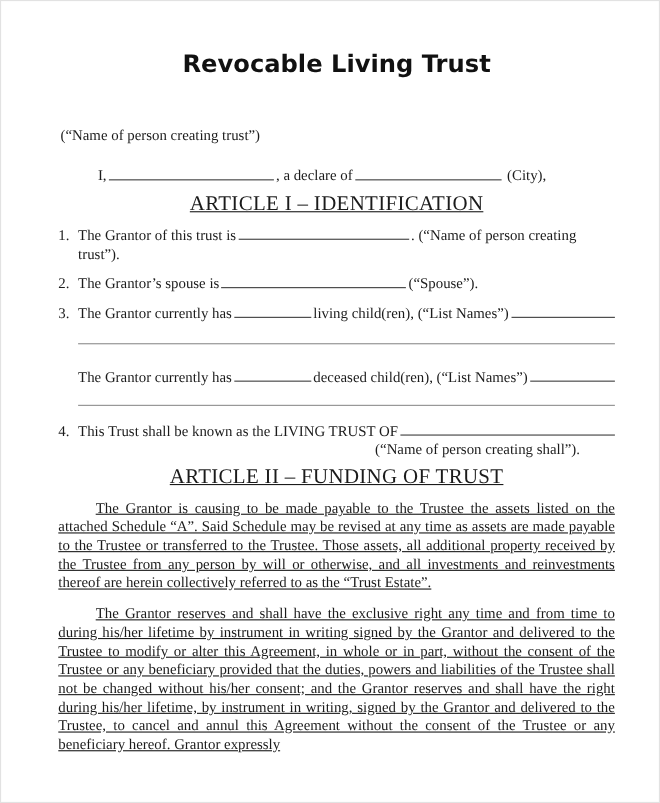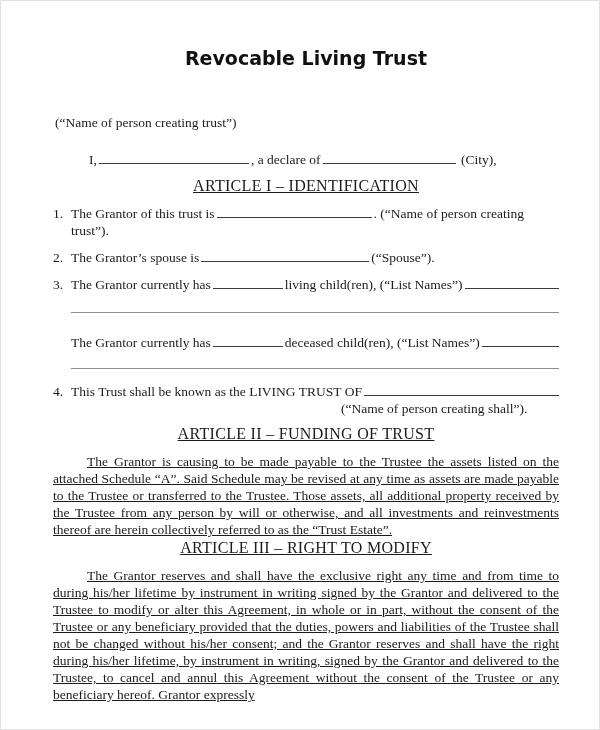--- a/index.html
+++ b/index.html
@@ -16,27 +16,27 @@
     font-size: 13.5px;
     color: #1b1b1b;
     line-height: 17px;
   }
 
   .title {
     margin-top: 46px;
     text-align: center;
     font-family: "DejaVu Sans", sans-serif;
     font-weight: 700;
-    font-size: 19px;
+    font-size: 22px;
     line-height: 23px;
     color: #111;
   }
 
   h2.article {
-    font-size: 16px;
+    font-size: 19px;
     font-weight: 400;
     text-align: center;
     text-decoration: underline;
     line-height: 17px;
     letter-spacing: 0.3px;
   }
 
   
   .blank {
     display: inline-block;
@@ -143,17 +143,16 @@
         <span class="nowrap">This Trust shall be known as the LIVING TRUST OF</span>
         <span class="blank fill"></span>
       </span>
   </div>
   <div class="item4-caption">(“Name of person creating shall”).</div>
 
   <h2 class="article art2-heading">ARTICLE II – FUNDING OF TRUST</h2>
 
   <p class="body-para"><span class="firstline-indent"></span><span>The Grantor is causing to be made payable to the Trustee the assets listed on the attached Schedule “A”.  Said Schedule may be revised at any time as assets are made payable to the Trustee or transferred to the Trustee.  Those assets, all additional property received by the Trustee from any person by will or otherwise, and all investments and reinvestments thereof are herein collectively referred to as the “Trust Estate”.</span></p>
 
-  <h2 class="article art3-heading">ARTICLE III – RIGHT TO MODIFY</h2>
 
   <p class="body-para"><span class="firstline-indent"></span><span>The Grantor reserves and shall have the exclusive right any time and from time to during his/her lifetime by instrument in writing signed by the Grantor and delivered to the Trustee to modify or alter this Agreement, in whole or in part, without the consent of the Trustee or any beneficiary provided that the duties, powers and liabilities of the Trustee shall not be changed without his/her consent; and the Grantor reserves and shall have the right during his/her lifetime, by instrument in writing, signed by the Grantor and delivered to the Trustee, to cancel and annul this Agreement without the consent of the Trustee or any beneficiary hereof. Grantor expressly</span></p>
 
 </div>
 
 </body></html>

